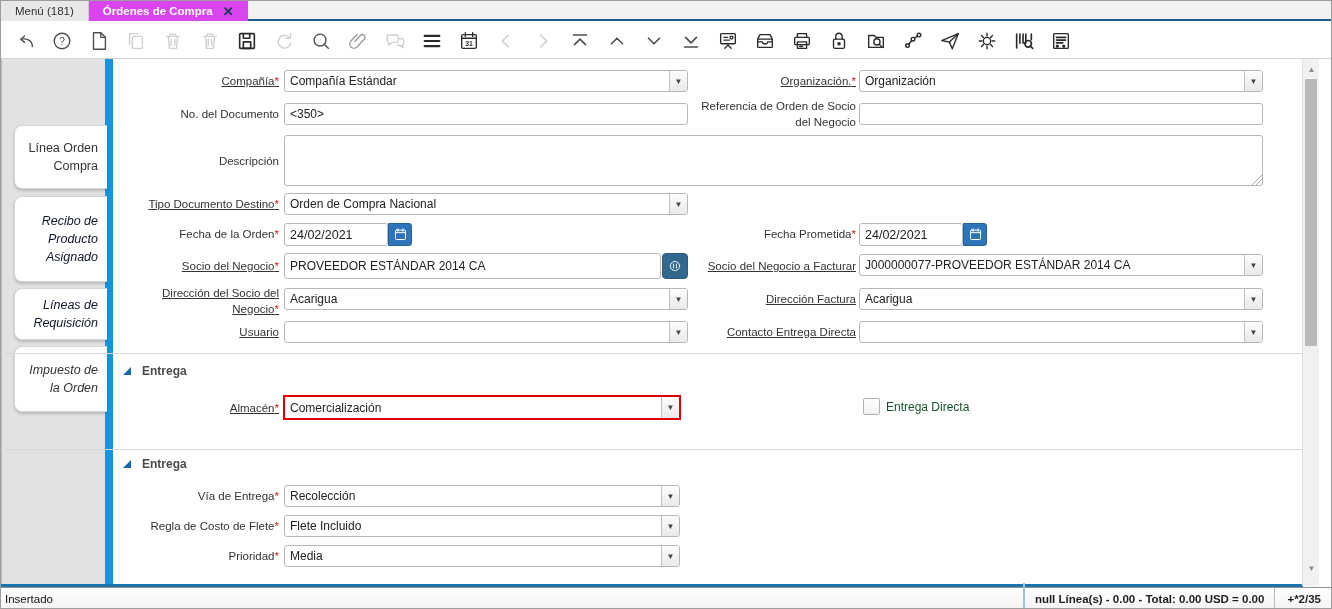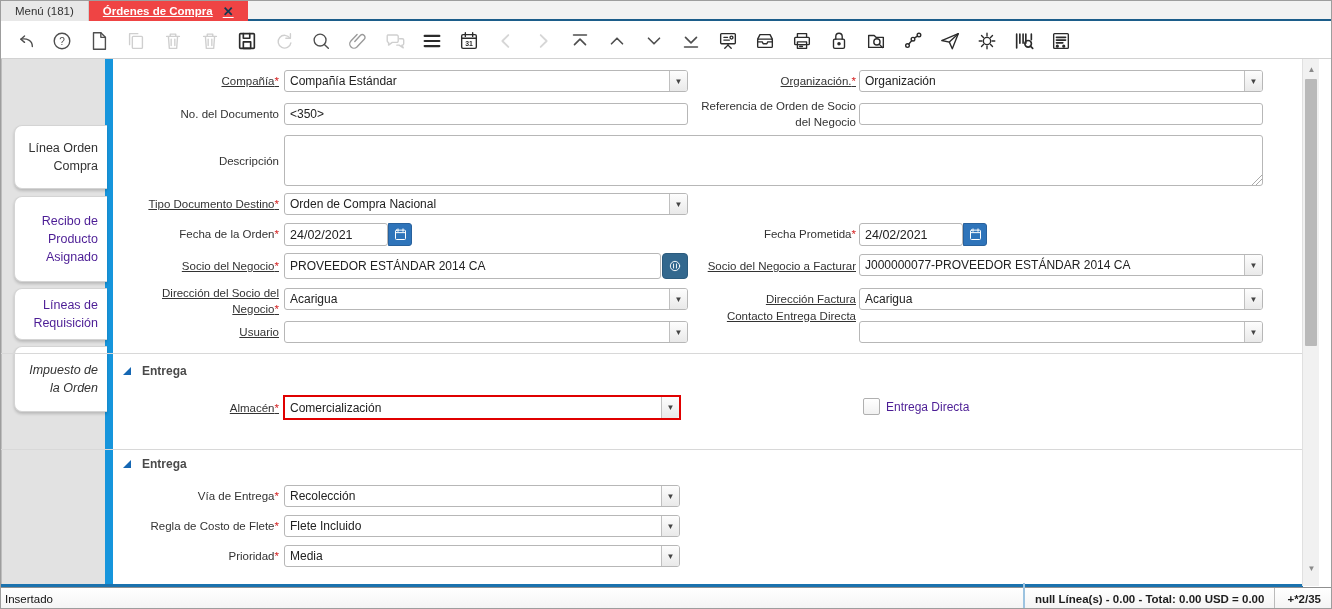--- a/index.html
+++ b/index.html
@@ -3,40 +3,40 @@
 <meta charset="utf-8">
 <style>
   * { margin:0; padding:0; box-sizing:border-box; }
   html,body { width:1332px; height:609px; }
   body { font-family:"Liberation Sans", sans-serif; background:#fff; }
   #app { position:relative; width:1332px; height:609px; border:1px solid #9d9d9d; overflow:hidden; background:#fff; }
 
   
   .tabbar { position:absolute; left:0; top:0; width:100%; height:20px; background:#f2f2f2; border-bottom:2px solid #1c5d8a; display:flex; }
   .wtab { height:20px; display:flex; align-items:center; padding:0 14px; font-size:11.5px; color:#333; background:#e8e8e8; border-right:1px solid #cfcfcf; cursor:default; }
-  .wtab.active { background:#ef4444; color:#fff; font-weight:bold; border-right:none;text-decoration:underline; }
+  .wtab.active { background:#d946ef; color:#fff; font-weight:bold; border-right:none; }
   .wtab.active .close-x { margin-left:10px; color:#123a52; font-weight:bold; font-size:13px; }
 
   
   .toolbar { position:absolute; left:0; top:22px; width:100%; height:36px; background:#fff; border-bottom:1px solid #d2d2d2; display:flex; align-items:center; padding-left:12px; gap:13px; }
   .ic { width:24px; height:24px; color:#4e4e4e; display:inline-flex; align-items:center; justify-content:center; }
   .ic svg { width:22px; height:22px; stroke:currentColor; fill:none; stroke-width:1.5; stroke-linecap:round; stroke-linejoin:round; }
   .ic.dark { color:#2b2b2b; }
   .ic.mid  { color:#9a9a9a; }
   .ic.dis  { color:#cfcfcf; }
   .ic.lite { color:#d6d6d6; }
   .ic text { stroke:none; fill:currentColor; font-family:"Liberation Sans",sans-serif; }
 
   
   .sidebar { position:absolute; left:0; top:58px; width:112px; height:525px; background:#e2e2e2; border-left:1px solid #bdbdbd; }
   .sidebar .stripe { position:absolute; right:0; top:0; width:8px; height:100%; background:#1695dc; }
   .stab { position:absolute; left:12px; width:93px; background:#fff; border:1px solid #d4d4d4; border-right:none; border-radius:8px 0 0 8px; box-shadow:0 2px 3px rgba(0,0,0,.18); display:flex; align-items:center; justify-content:flex-end; text-align:right; padding:6px 9px 6px 6px; font-size:12.5px; line-height:1.45; color:#333; }
   .stab.active { background:#2e96d5; border-color:#2e96d5; color:#fff; font-weight:bold; }
   .stab.italic { font-style:italic; }
-  .stab.disabled { color:#4c1d95; }
+  .stab.disabled { font-style:italic; color:#0f172a; }
 
   
   .content { position:absolute; left:112px; top:58px; width:1190px; height:525px; background:#fff; }
   .botline { position:absolute; left:0; top:583px; width:1302px; height:3px; background:#1a72ae; }
 
   .flabel { position:absolute; font-size:11.5px; color:#333; text-align:right; line-height:1.35; }
   .flabel .req { color:#d42020; }
   .flabel.link { text-decoration:underline; }
 
   .tinput { position:absolute; border:1px solid #b7b7b7; border-radius:3px; background:#fff; font-family:"Liberation Sans",sans-serif; font-size:12px; color:#222; padding:0 5px; outline:none; }
@@ -52,21 +52,21 @@
   textarea.big { position:absolute; border:1px solid #b7b7b7; border-radius:3px; resize:none; font-family:"Liberation Sans",sans-serif; font-size:12px; padding:4px 6px; outline:none; }
   .resize-grip { position:absolute; width:10px; height:10px; background:
       linear-gradient(135deg, transparent 0 50%, #aaa 50% 55%, transparent 55% 70%, #aaa 70% 75%, transparent 75%); }
 
   .sep { position:absolute; left:0; width:1302px; height:1px; background:#d8d8d8; }
   .sechead { position:absolute; display:flex; align-items:center; gap:11px; }
   .sectri { width:0; height:0; border-bottom:8px solid #1567b3; border-left:8px solid transparent; }
   .sectxt { font-size:12px; font-weight:bold; color:#4a4a4a; }
 
   .cbx { position:absolute; width:17px; height:17px; border:1px solid #b0b0b0; border-radius:2px; background:linear-gradient(#fff,#f1f1f1); }
-  .cbx-label { position:absolute; font-size:12px; color:#4c1d95; }
+  .cbx-label { position:absolute; font-size:12px; color:#14532d; }
 
   
   .vscroll { position:absolute; right:12px; top:58px; width:17px; height:527px; background:#f1f1f1; border-left:1px solid #e0e0e0; }
   .varrow { position:absolute; left:0; width:17px; height:16px; display:flex; align-items:center; justify-content:center; color:#8a8a8a; font-size:8px; }
   .vthumb { position:absolute; left:2px; width:12px; background:#b9b9b9; border-radius:1px; }
 
   
   .statusbar { position:absolute; left:0; top:586px; width:100%; height:23px; background:linear-gradient(#ffffff,#f3f3f3); border-top:1px solid #8f8f8f; display:flex; align-items:center; font-size:11.5px; color:#111; }
   .status-left { padding-left:4px; flex:1; }
   .status-summary { border-left:2px solid #9cc3e0; padding:16px 10px; font-weight:bold; color:#1d1d1d; height:100%; display:flex; align-items:center; }
@@ -354,21 +354,21 @@
   <div class="combo" style="left:858px; top:287px; width:404px; height:22px;">
     <div class="combo-text">Acarigua</div>
     <div class="combo-btn">▼</div>
   </div>
 
   <div class="flabel link" style="left:118px; top:324px; width:160px;"><span>Usuario</span></div>
   <div class="combo" style="left:283px; top:320px; width:404px; height:22px;">
     <div class="combo-text"></div>
     <div class="combo-btn">▼</div>
   </div>
-  <div class="flabel link" style="left:695px; top:308px; width:160px;"><span>Contacto Entrega Directa</span></div>
+  <div class="flabel link" style="left:695px; top:324px; width:160px;"><span>Contacto Entrega Directa</span></div>
   <div class="combo" style="left:858px; top:320px; width:404px; height:22px;">
     <div class="combo-text"></div>
     <div class="combo-btn">▼</div>
   </div>
 
   <div class="sep" style="top:352px;"></div>
   <div class="sechead" style="left:122px; top:363px;">
     <span class="sectri"></span>
     <span class="sectxt">Entrega</span>
   </div>

